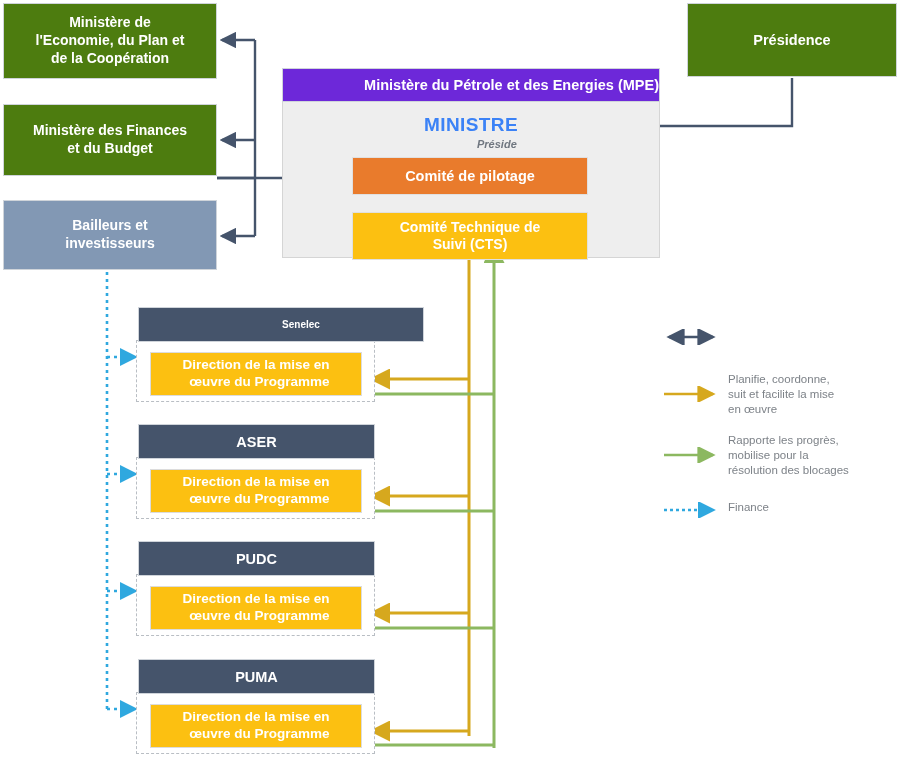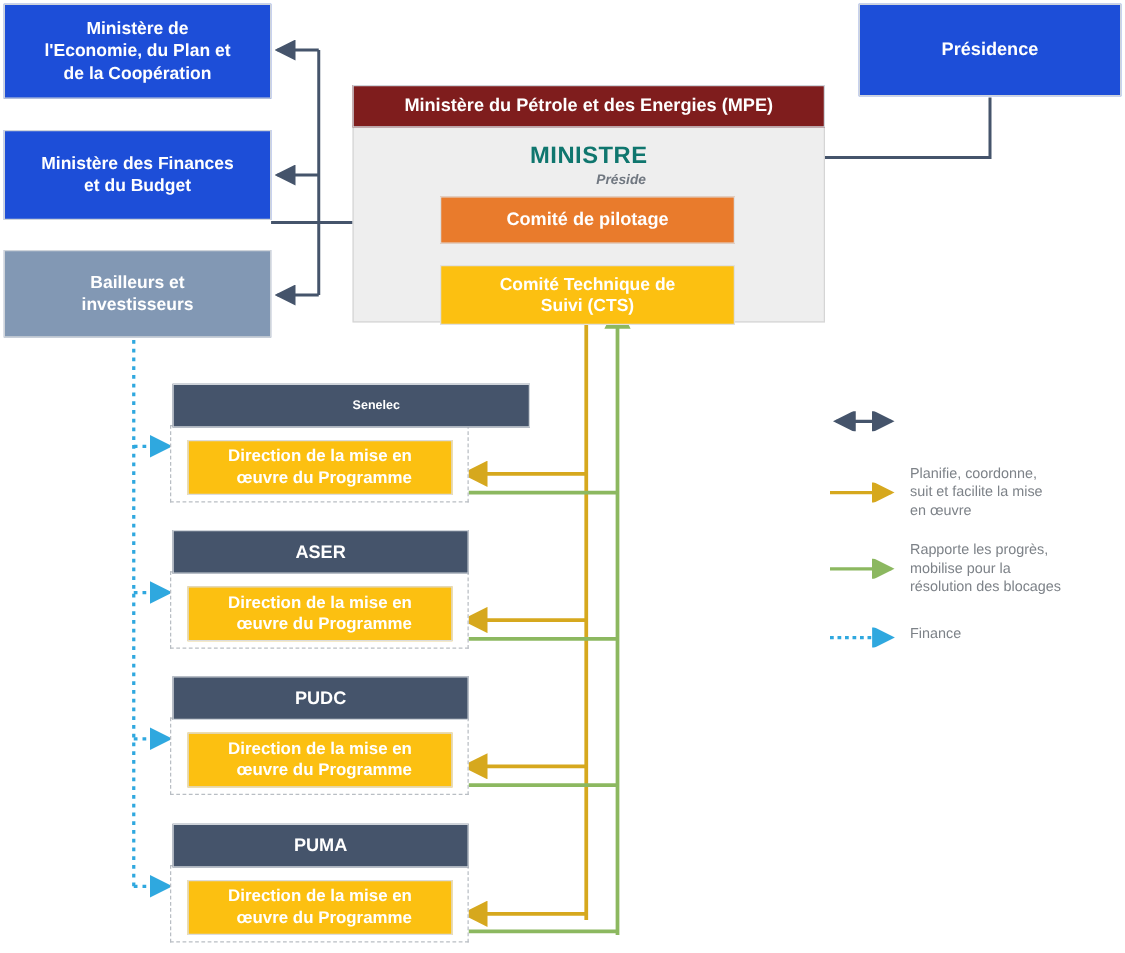--- a/index.html
+++ b/index.html
@@ -3,28 +3,28 @@
 <meta charset="utf-8">
 <style>
   html,body{margin:0;padding:0;background:#ffffff;}
   body{font-family:"Liberation Sans", sans-serif;}
   #stage{position:relative;width:900px;height:762px;overflow:hidden;background:#fff;}
   #wires{position:absolute;left:0;top:0;width:900px;height:762px;pointer-events:none;}
 
   .box{position:absolute;box-sizing:border-box;display:flex;align-items:center;
        justify-content:center;text-align:center;color:#fff;font-weight:bold;
        line-height:1.28;border:1px solid #cfd4da;}
-  .navy{background:#1d4ed8;}
+  .navy{background:#4d7c0f;}
   .slate{background:#8298b4;}
 
   .mpe-panel{position:absolute;box-sizing:border-box;background:#eeeeee;border:1px solid #d5d5d5;}
-  .mpe-head{position:absolute;box-sizing:border-box;background:#7f1d1d;color:#fff;
-            font-weight:bold;display:flex;align-items:center;justify-content:center;
+  .mpe-head{position:absolute;box-sizing:border-box;background:#6d28d9;color:#fff;
+            font-weight:bold;display:flex;align-items:center;justify-content:flex-end;
             text-align:center;border:1px solid #cfd4da;}
-  .ministre{position:absolute;color:#0f766e;font-weight:bold;letter-spacing:.4px;
+  .ministre{position:absolute;color:#3b82f6;font-weight:bold;letter-spacing:.4px;
             text-align:center;}
   .preside{position:absolute;color:#707780;font-style:italic;font-weight:bold;}
 
   .pilotage{position:absolute;box-sizing:border-box;background:#e97b2c;color:#fff;
             font-weight:bold;display:flex;align-items:center;justify-content:center;
             text-align:center;border:1px solid #e0e0e0;}
   .cts{position:absolute;box-sizing:border-box;background:#fcc011;color:#fff;
        font-weight:bold;display:flex;align-items:center;justify-content:center;
        text-align:center;line-height:1.22;border:1px solid #e0e0e0;}
 

